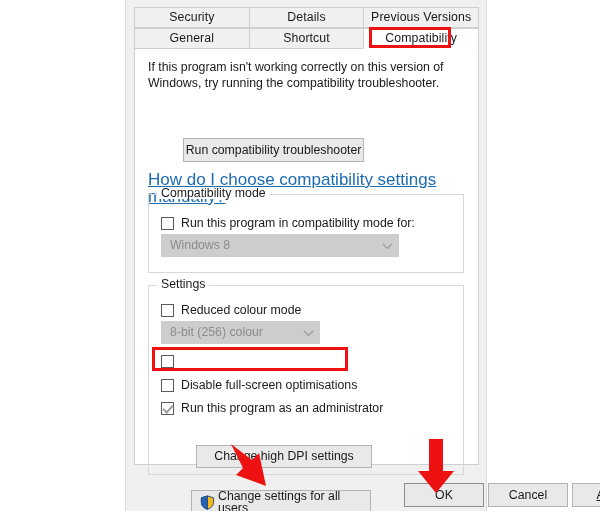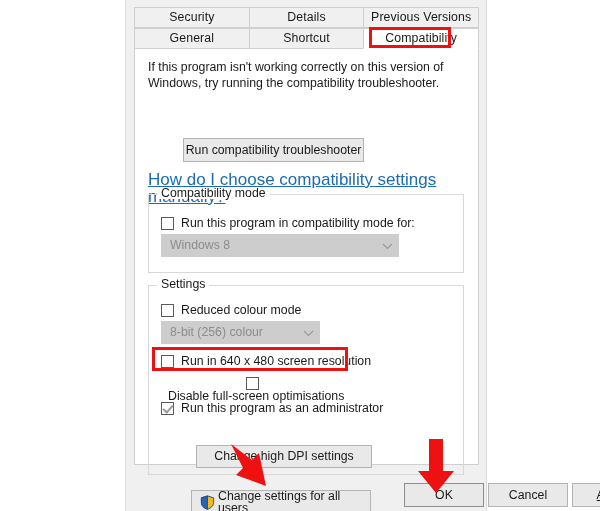--- a/index.html
+++ b/index.html
@@ -344,24 +344,23 @@
         <span class="ctext">8-bit (256) colour</span>
         <span class="carrow">
           <svg width="11" height="8" viewBox="0 0 11 8">
               <path d="M1 2 L5.5 6.5 L10 2" fill="none" stroke="#9a9a9a" stroke-width="1.2"></path>
             </svg>
         </span>
       </div>
 
       <div class="cbrow" style="left:26px; top:304px;">
         <span class="cbox"></span>
-        <span class="cblabel">Run in 640 x 480 screen resolution</span>
-      </div>
-
-      <div class="cbrow" style="left:26px; top:328px;flex-direction:column;">
+      </div>
+
+      <div class="cbrow" style="left:26px; top:328px;">
         <span class="cbox"></span>
         <span class="cblabel">Disable full-screen optimisations</span>
       </div>
 
       <div class="cbrow" style="left:26px; top:351px;">
         <span class="cbox checked"></span>
         <span class="cblabel">Run this program as an administrator</span>
       </div>
 
 

